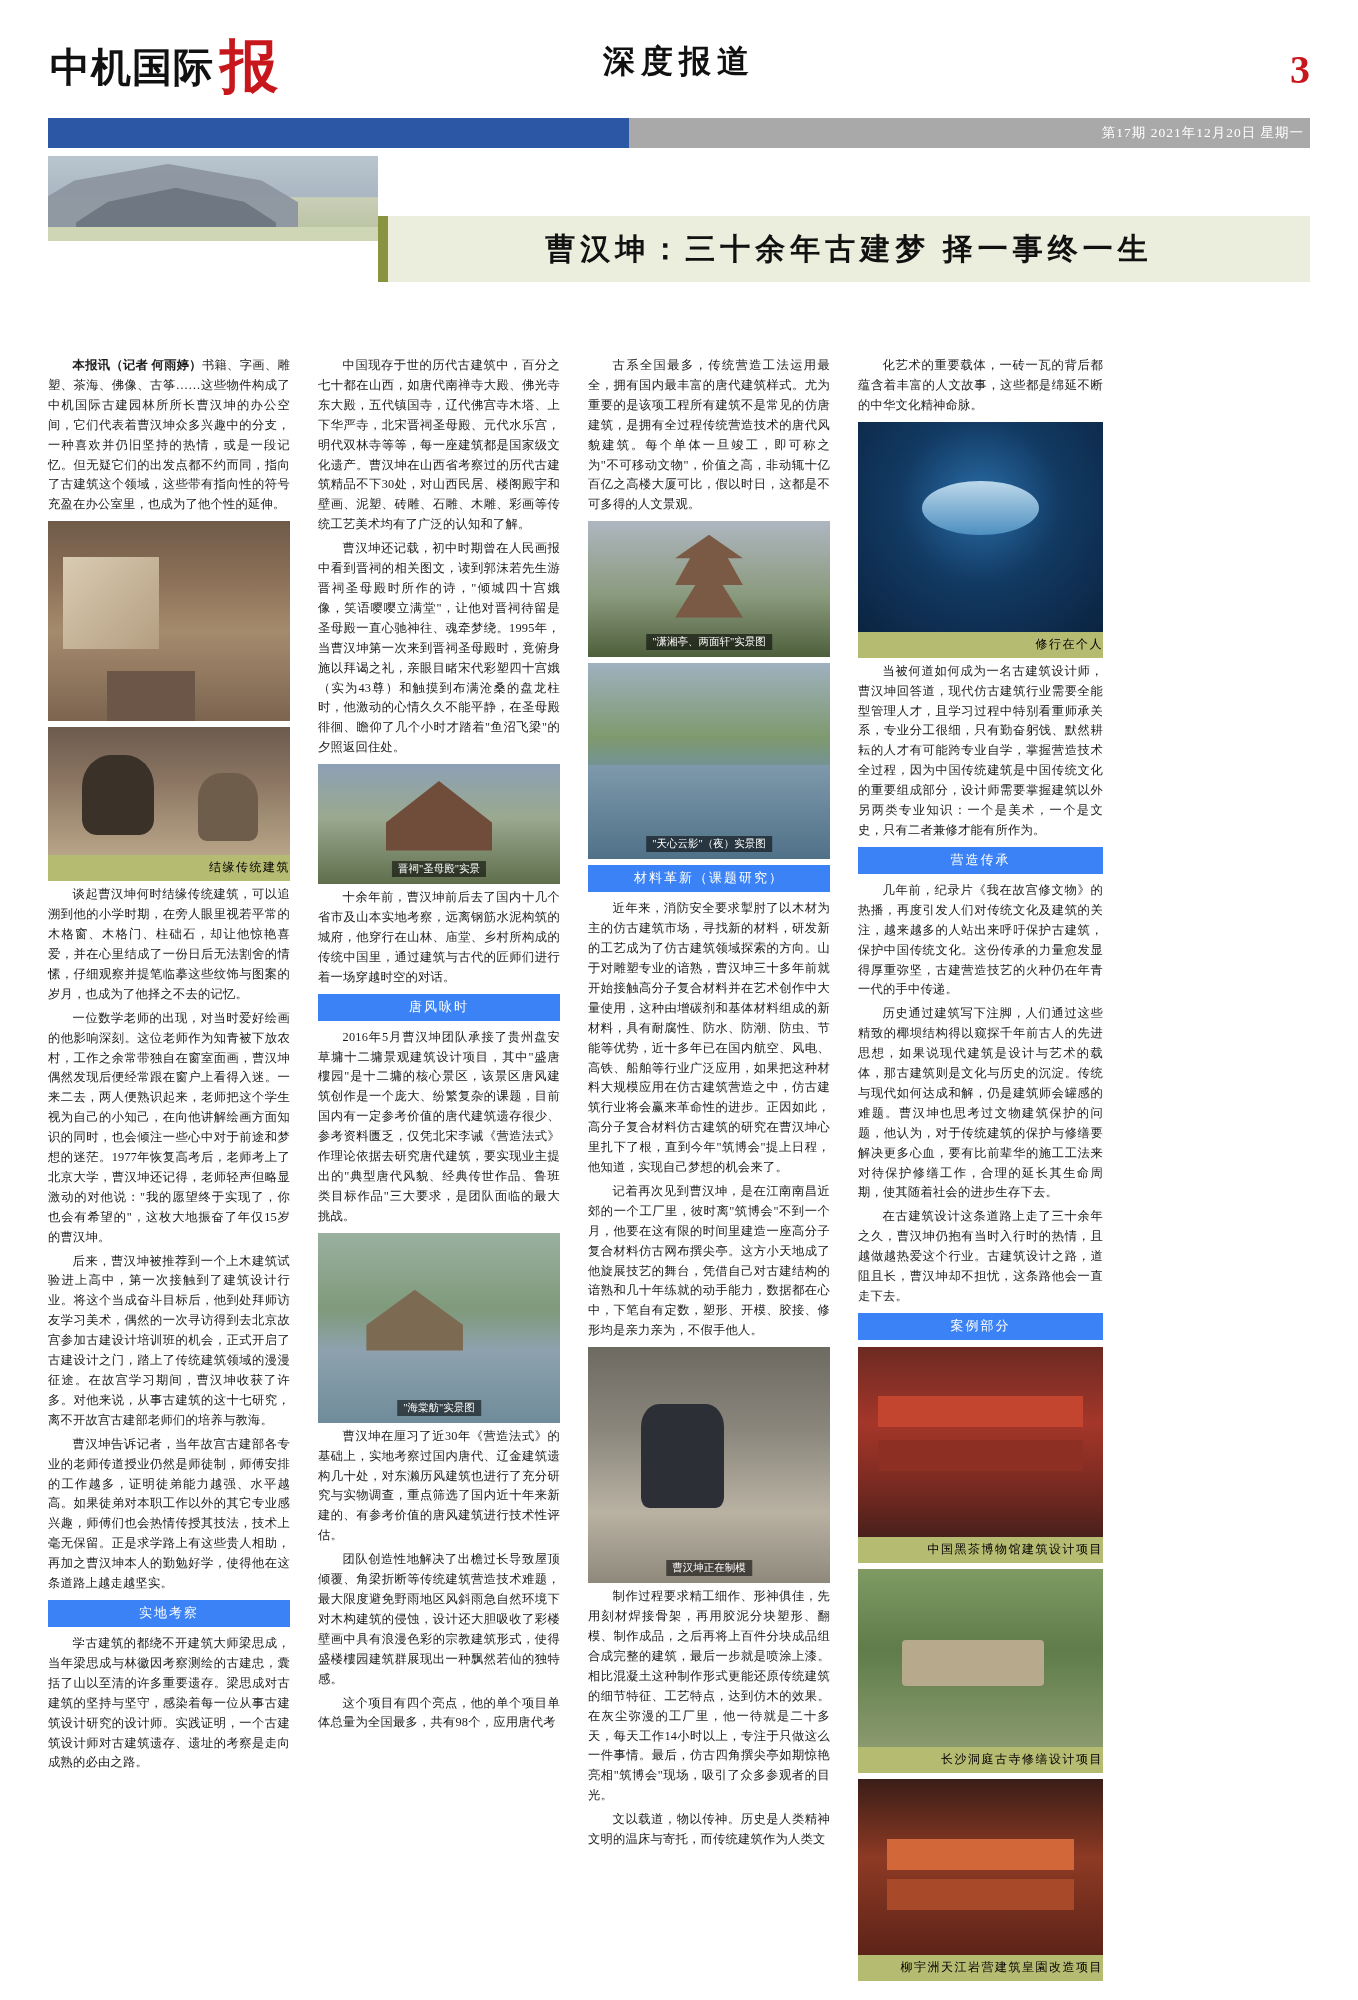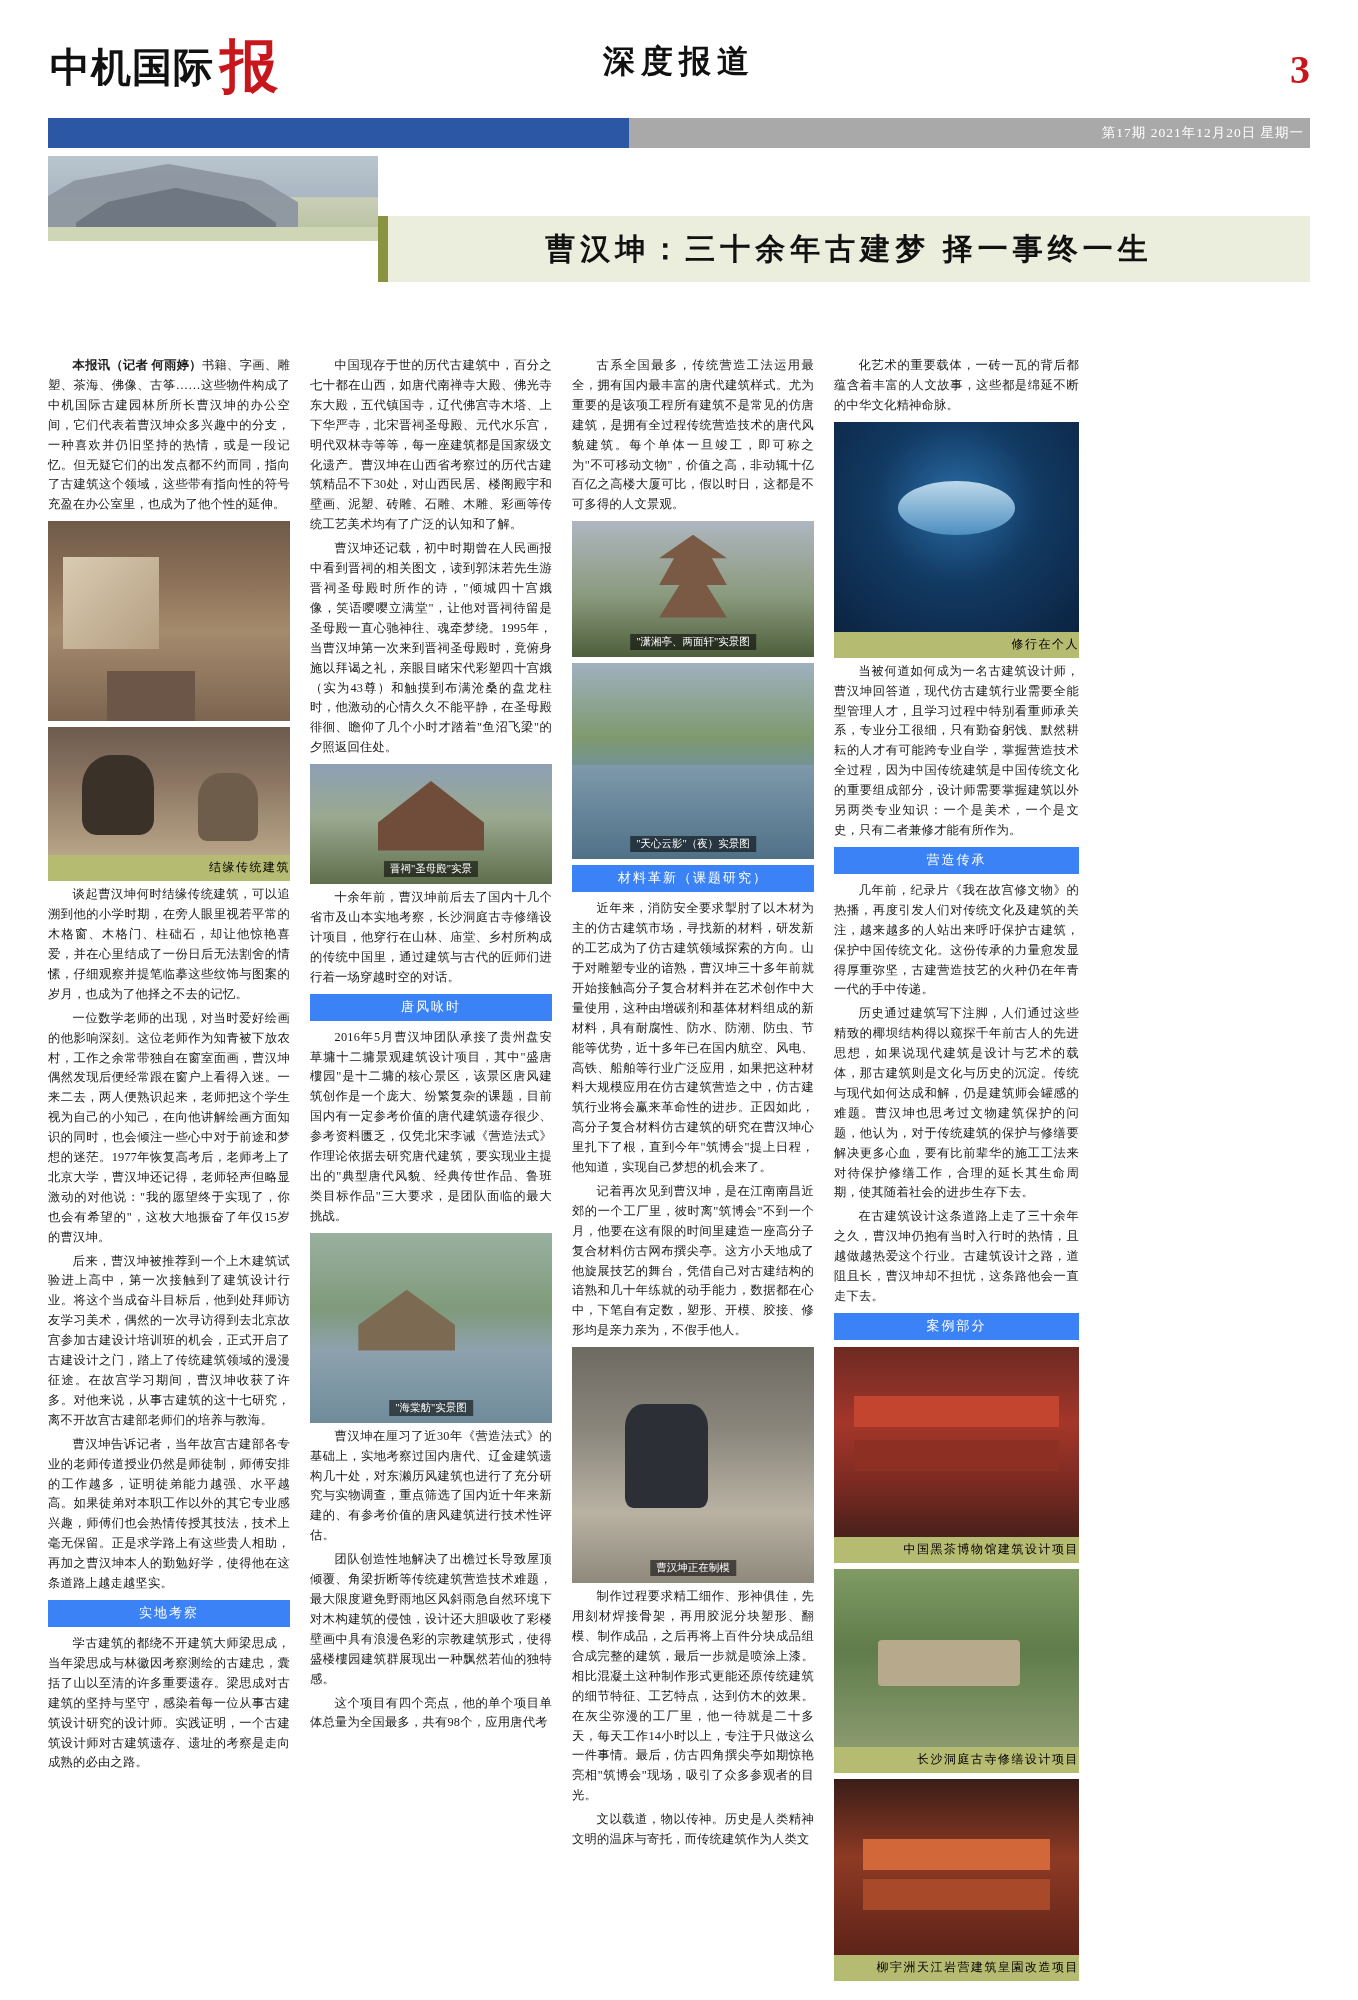--- a/index.html
+++ b/index.html
@@ -104,21 +104,21 @@
   }
   .hero-banner .t {
     font-size:30px; font-weight:bold; letter-spacing:5px; color:#111;
   }
 
   
   .columns {
     position:absolute;
     left:48px; right:48px; top:356px;
     display:flex;
-    gap:20px;
+    gap:28px;
     font-family:Liberation Serif, serif;
   }
   .col { width:242px; }
   .col.c5 { width:245px; }
 
   p.body {
     font-size:12.3px;
     line-height:1.62;
     text-align:justify;
     margin:0 0 4px 0;
@@ -277,21 +277,21 @@
       <p class="body">学古建筑的都绕不开建筑大师梁思成，当年梁思成与林徽因考察测绘的古建忠，囊括了山以至清的许多重要遗存。梁思成对古建筑的坚持与坚守，感染着每一位从事古建筑设计研究的设计师。实践证明，一个古建筑设计师对古建筑遗存、遗址的考察是走向成熟的必由之路。</p>
     </div>
 
     <div class="col">
       <p class="body">中国现存于世的历代古建筑中，百分之七十都在山西，如唐代南禅寺大殿、佛光寺东大殿，五代镇国寺，辽代佛宫寺木塔、上下华严寺，北宋晋祠圣母殿、元代水乐宫，明代双林寺等等，每一座建筑都是国家级文化遗产。曹汉坤在山西省考察过的历代古建筑精品不下30处，对山西民居、楼阁殿宇和壁画、泥塑、砖雕、石雕、木雕、彩画等传统工艺美术均有了广泛的认知和了解。</p>
       <p class="body">曹汉坤还记载，初中时期曾在人民画报中看到晋祠的相关图文，读到郭沫若先生游晋祠圣母殿时所作的诗，"倾城四十宫娥像，笑语嘤嘤立满堂"，让他对晋祠待留是圣母殿一直心驰神往、魂牵梦绕。1995年，当曹汉坤第一次来到晋祠圣母殿时，竟俯身施以拜谒之礼，亲眼目睹宋代彩塑四十宫娥（实为43尊）和触摸到布满沧桑的盘龙柱时，他激动的心情久久不能平静，在圣母殿徘徊、瞻仰了几个小时才踏着"鱼沼飞梁"的夕照返回住处。</p>
       <div class="figure">
         <div class="ph ph-temple"></div>
         <div class="cap">晋祠"圣母殿"实景</div>
       </div>
-      <p class="body">十余年前，曹汉坤前后去了国内十几个省市及山本实地考察，长沙洞庭古寺修缮设计项目，他穿行在山林、庙堂、乡村所构成的传统中国里，通过建筑与古代的匠师们进行着一场穿越时空的对话。</p>
+      <p class="body">十余年前，曹汉坤前后去了国内十几个省市及山本实地考察，远离钢筋水泥构筑的城府，他穿行在山林、庙堂、乡村所构成的传统中国里，通过建筑与古代的匠师们进行着一场穿越时空的对话。</p>
       <div class="sechead">唐风咏时</div>
       <p class="body">2016年5月曹汉坤团队承接了贵州盘安草墉十二墉景观建筑设计项目，其中"盛唐樓园"是十二墉的核心景区，该景区唐风建筑创作是一个庞大、纷繁复杂的课题，目前国内有一定参考价值的唐代建筑遗存很少、参考资料匮乏，仅凭北宋李诫《营造法式》作理论依据去研究唐代建筑，要实现业主提出的"典型唐代风貌、经典传世作品、鲁班类目标作品"三大要求，是团队面临的最大挑战。</p>
       <div class="figure">
         <div class="ph ph-pav"></div>
         <div class="cap">"海棠舫"实景图</div>
       </div>
       <p class="body">曹汉坤在厘习了近30年《营造法式》的基础上，实地考察过国内唐代、辽金建筑遗构几十处，对东濑历风建筑也进行了充分研究与实物调查，重点筛选了国内近十年来新建的、有参考价值的唐风建筑进行技术性评估。</p>
       <p class="body">团队创造性地解决了出檐过长导致屋顶倾覆、角梁折断等传统建筑营造技术难题，最大限度避免野雨地区风斜雨急自然环境下对木构建筑的侵蚀，设计还大胆吸收了彩楼壁画中具有浪漫色彩的宗教建筑形式，使得盛楼樓园建筑群展现出一种飘然若仙的独特感。</p>
       <p class="body">这个项目有四个亮点，他的单个项目单体总量为全国最多，共有98个，应用唐代考</p>
     </div>

